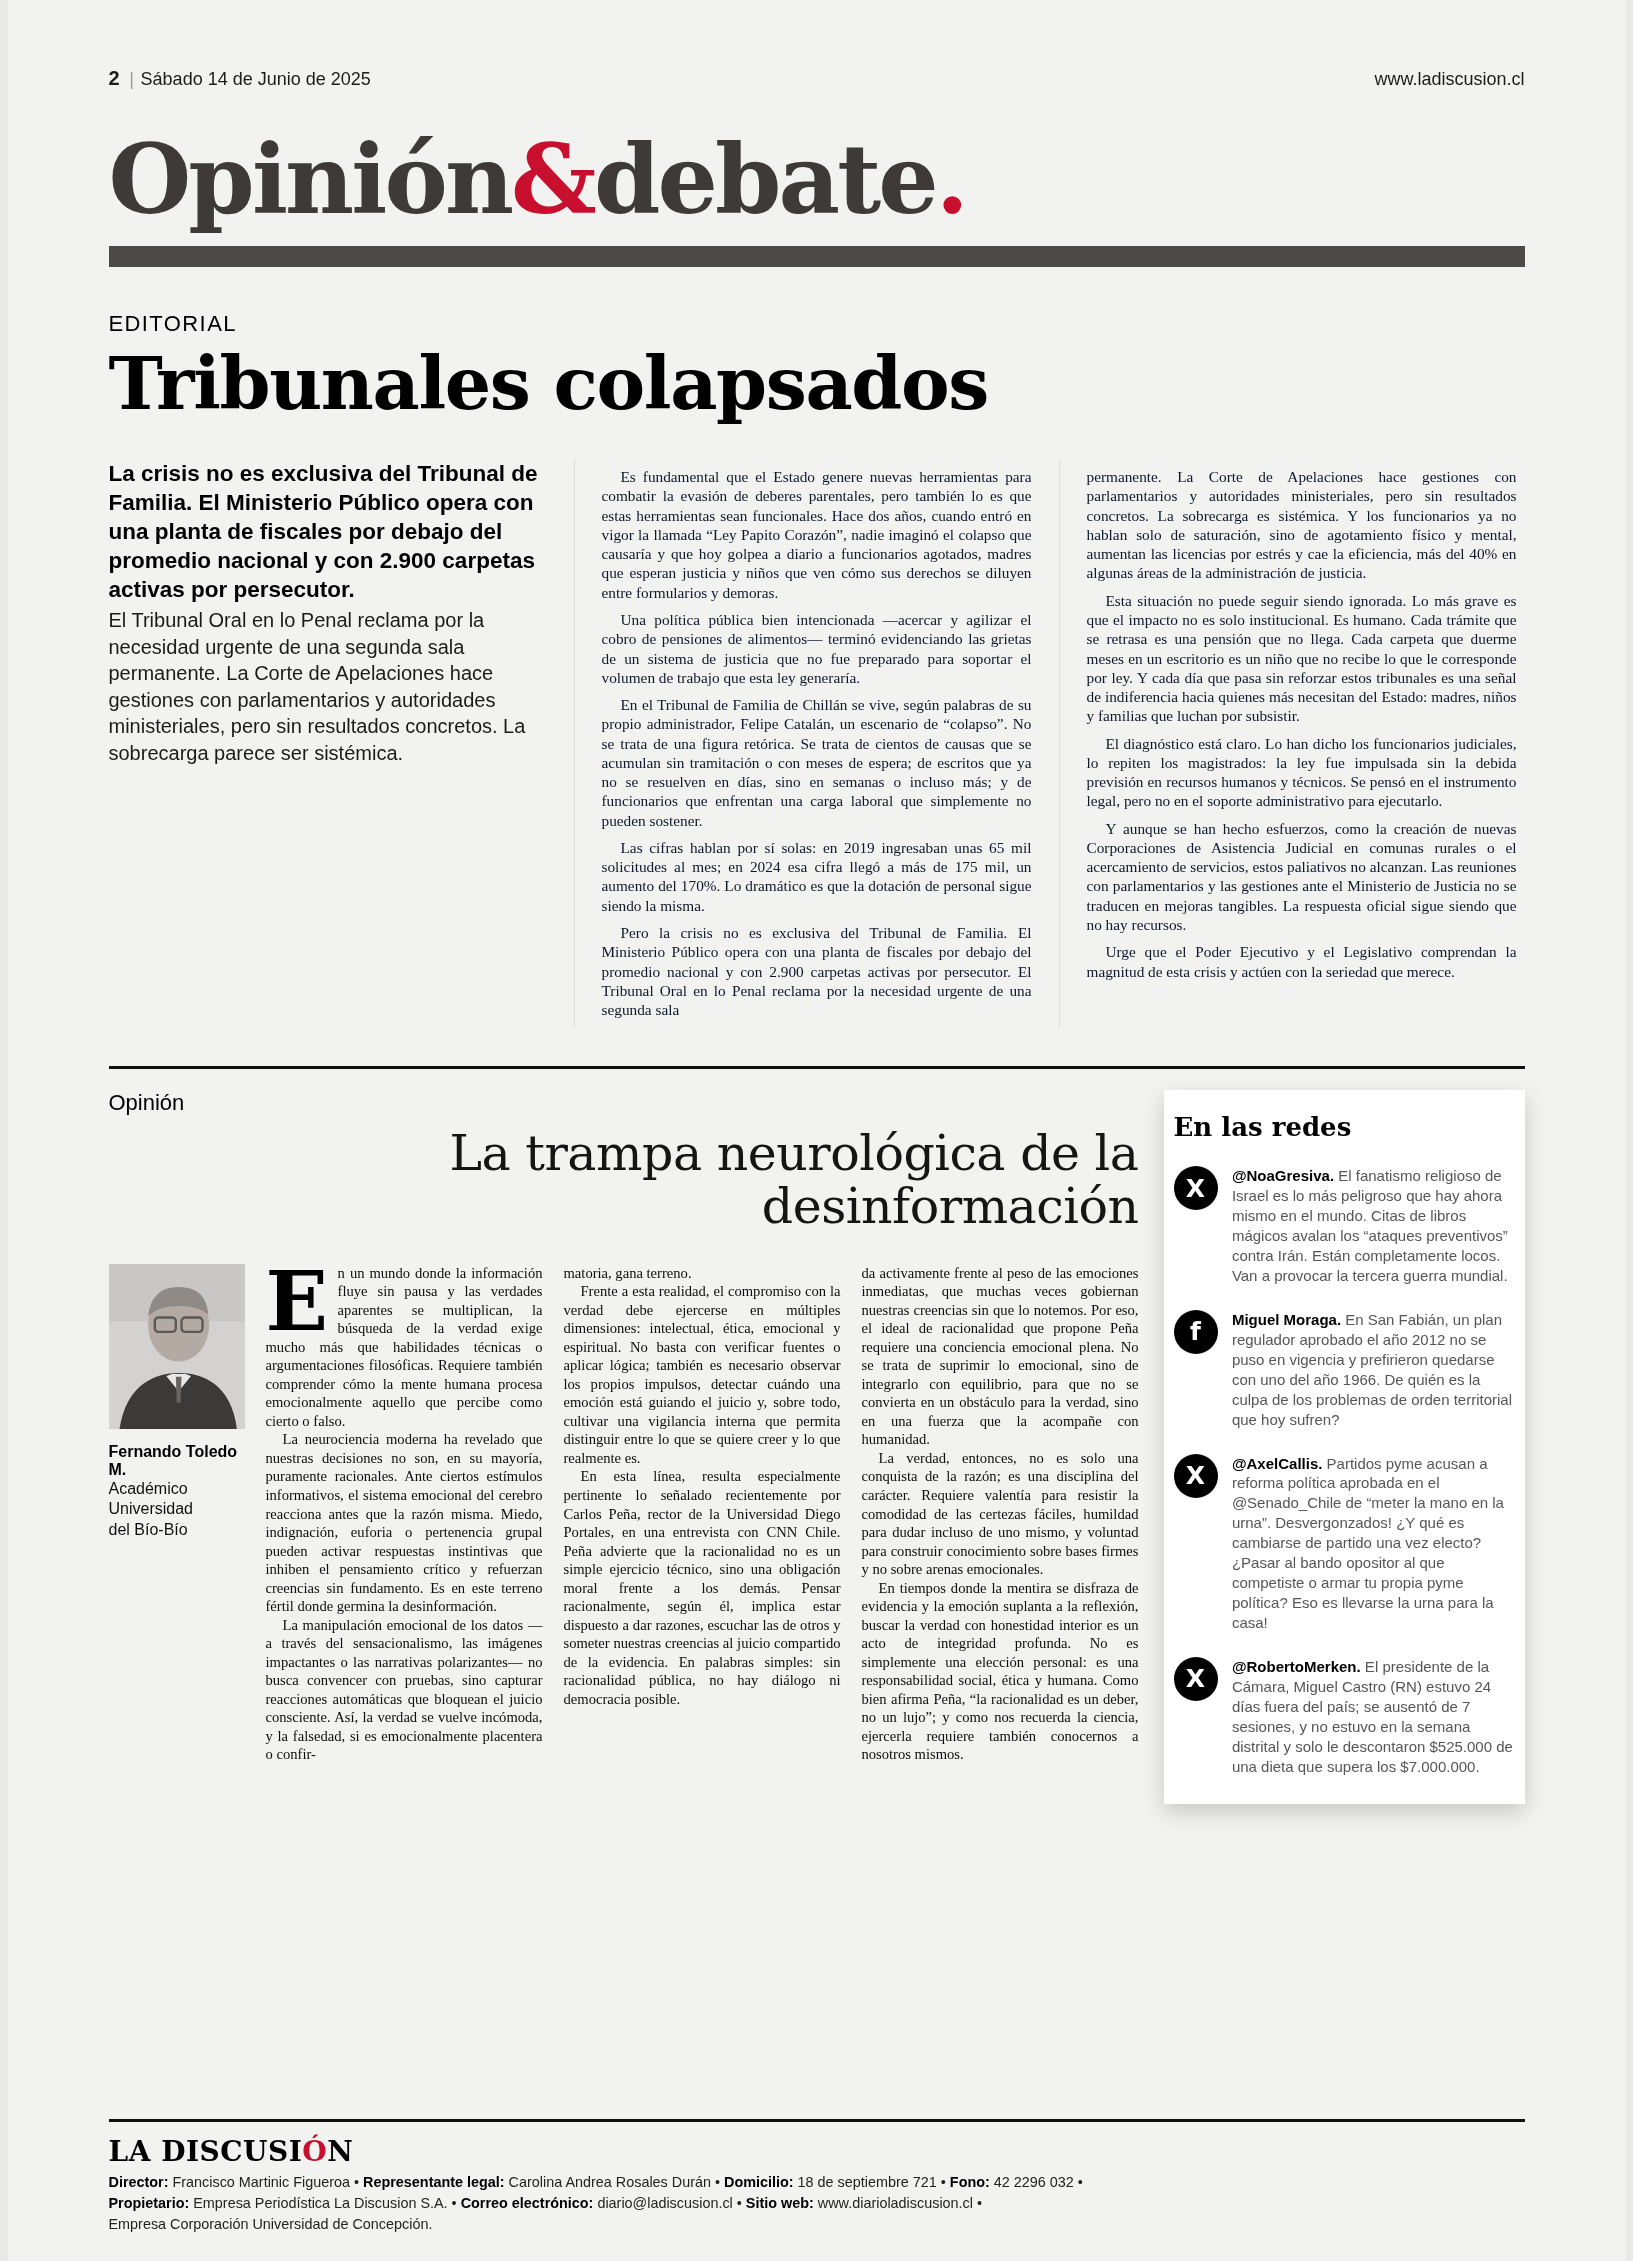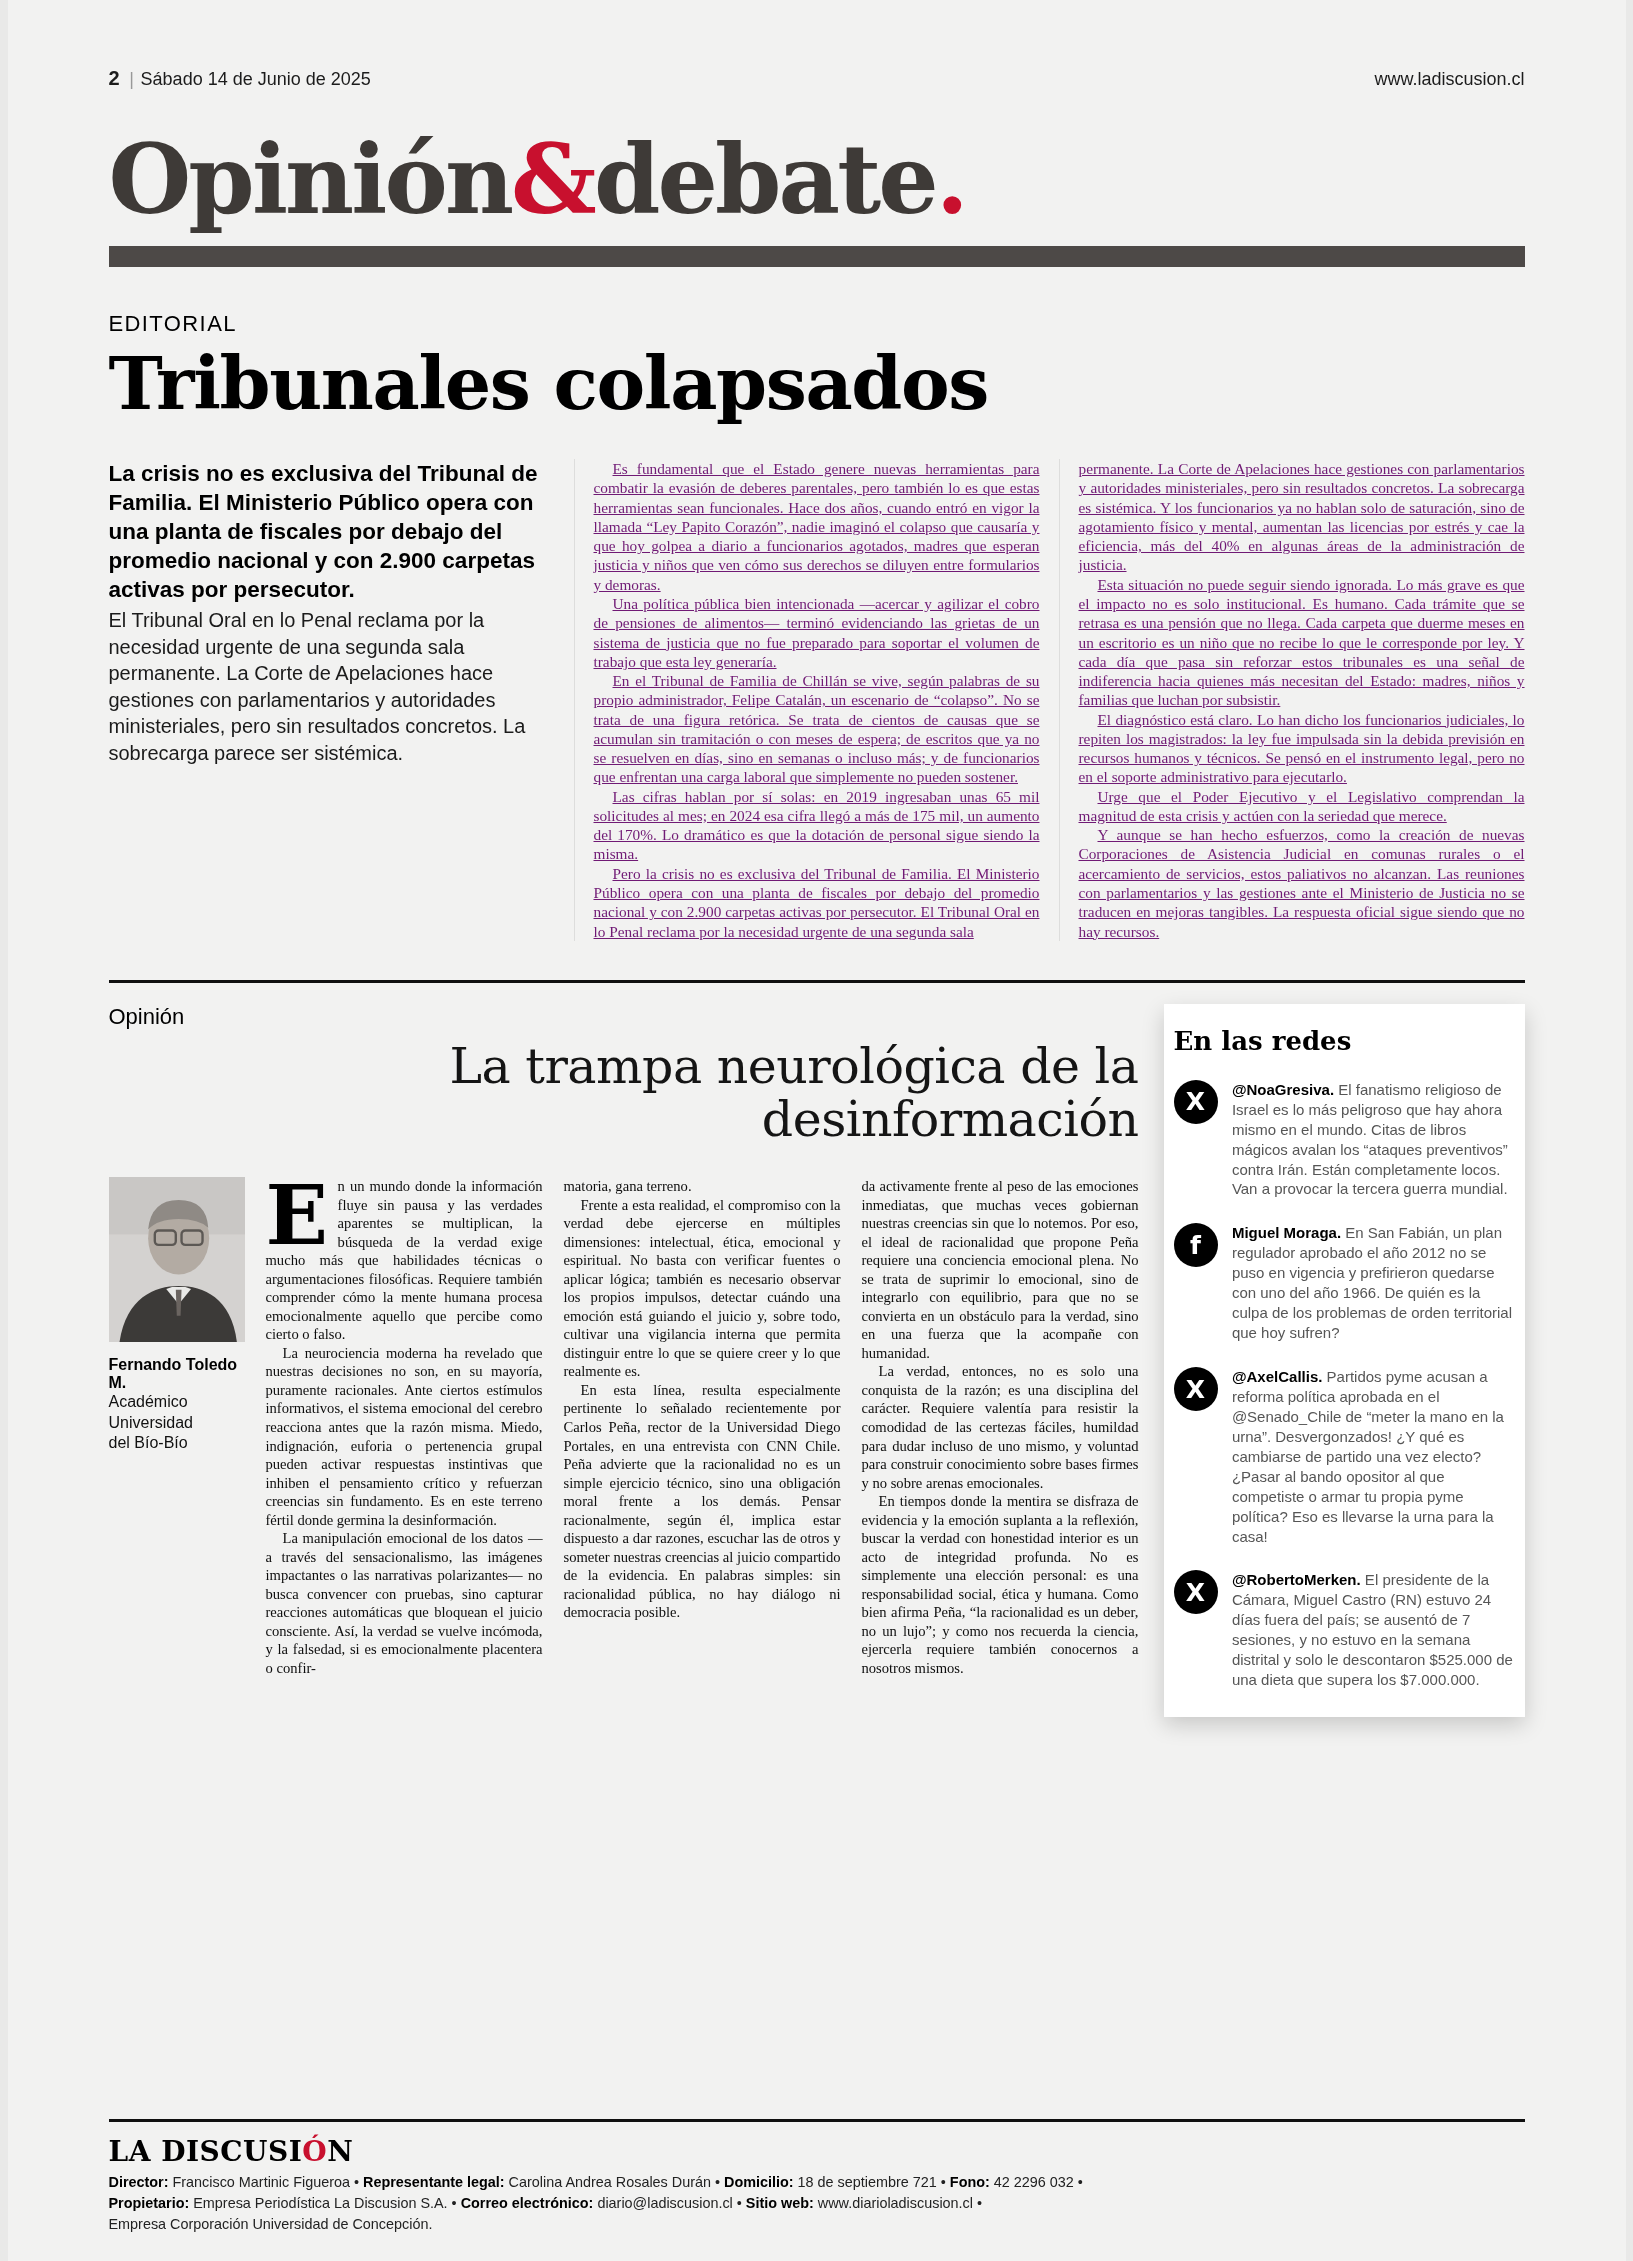--- a/index.html
+++ b/index.html
@@ -30,21 +30,21 @@
     font-family:"DejaVu Serif","Liberation Serif",serif; font-weight:700;
     font-size:73px; line-height:1.05; letter-spacing:-1.4px; color:#000; margin-top:8.6px;
   }
   .ed-cols{ display:flex; margin-top:37px; }
   .ed-col{ flex:1 1 0; min-width:0; }
   .ed-col + .ed-col{ border-left:1px solid #dddddc; margin-left:19px; padding-left:19px; }
   .lead-bold{ font-weight:700; font-size:22.5px; line-height:1.29; color:#000; }
   .lead-reg{ font-weight:400; font-size:20px; line-height:1.33; color:#1b1b1b; margin-top:2.9px; }
   .serif-body p{
     font-family:"Liberation Serif","DejaVu Serif",serif; font-size:15.3px; line-height:1.26;
-    text-align:justify; margin:0; text-indent:19px; color:#701a75;text-decoration:underline;
+    text-align:justify; margin:8px; text-indent:19px; color:#0f172a;
   }
   .serif-body p.cont{ text-indent:0; }
 
   .section-rule{ border:0; border-top:3.8px solid #101010; margin:39px 0 0; }
 
   
   .opinion-wrap{ display:flex; gap:25px; margin-top:21px; }
   .opinion-main{ flex:1 1 0; min-width:0; }
   .op-headline{
     font-family:"DejaVu Serif","Liberation Serif",serif; font-weight:400;
@@ -123,22 +123,22 @@
       <p>Es fundamental que el Estado genere nuevas herramientas para combatir la evasión de deberes parentales, pero también lo es que estas herramientas sean funcionales. Hace dos años, cuando entró en vigor la llamada “Ley Papito Corazón”, nadie imaginó el colapso que causaría y que hoy golpea a diario a funcionarios agotados, madres que esperan justicia y niños que ven cómo sus derechos se diluyen entre formularios y demoras.</p>
       <p>Una política pública bien intencionada —acercar y agilizar el cobro de pensiones de alimentos— terminó evidenciando las grietas de un sistema de justicia que no fue preparado para soportar el volumen de trabajo que esta ley generaría.</p>
       <p>En el Tribunal de Familia de Chillán se vive, según palabras de su propio administrador, Felipe Catalán, un escenario de “colapso”. No se trata de una figura retórica. Se trata de cientos de causas que se acumulan sin tramitación o con meses de espera; de escritos que ya no se resuelven en días, sino en semanas o incluso más; y de funcionarios que enfrentan una carga laboral que simplemente no pueden sostener.</p>
       <p>Las cifras hablan por sí solas: en 2019 ingresaban unas 65 mil solicitudes al mes; en 2024 esa cifra llegó a más de 175 mil, un aumento del 170%. Lo dramático es que la dotación de personal sigue siendo la misma.</p>
       <p>Pero la crisis no es exclusiva del Tribunal de Familia. El Ministerio Público opera con una planta de fiscales por debajo del promedio nacional y con 2.900 carpetas activas por persecutor. El Tribunal Oral en lo Penal reclama por la necesidad urgente de una segunda sala</p>
     </div>
     <div class="ed-col serif-body">
       <p class="cont">permanente. La Corte de Apelaciones hace gestiones con parlamentarios y autoridades ministeriales, pero sin resultados concretos. La sobrecarga es sistémica. Y los funcionarios ya no hablan solo de saturación, sino de agotamiento físico y mental, aumentan las licencias por estrés y cae la eficiencia, más del 40% en algunas áreas de la administración de justicia.</p>
       <p>Esta situación no puede seguir siendo ignorada. Lo más grave es que el impacto no es solo institucional. Es humano. Cada trámite que se retrasa es una pensión que no llega. Cada carpeta que duerme meses en un escritorio es un niño que no recibe lo que le corresponde por ley. Y cada día que pasa sin reforzar estos tribunales es una señal de indiferencia hacia quienes más necesitan del Estado: madres, niños y familias que luchan por subsistir.</p>
       <p>El diagnóstico está claro. Lo han dicho los funcionarios judiciales, lo repiten los magistrados: la ley fue impulsada sin la debida previsión en recursos humanos y técnicos. Se pensó en el instrumento legal, pero no en el soporte administrativo para ejecutarlo.</p>
+      <p>Y aunque se han hecho esfuerzos, como la creación de nuevas Corporaciones de Asistencia Judicial en comunas rurales o el acercamiento de servicios, estos paliativos no alcanzan. Las reuniones con parlamentarios y las gestiones ante el Ministerio de Justicia no se traducen en mejoras tangibles. La respuesta oficial sigue siendo que no hay recursos.</p>
       <p>Urge que el Poder Ejecutivo y el Legislativo comprendan la magnitud de esta crisis y actúen con la seriedad que merece.</p>
-      <p>Y aunque se han hecho esfuerzos, como la creación de nuevas Corporaciones de Asistencia Judicial en comunas rurales o el acercamiento de servicios, estos paliativos no alcanzan. Las reuniones con parlamentarios y las gestiones ante el Ministerio de Justicia no se traducen en mejoras tangibles. La respuesta oficial sigue siendo que no hay recursos.</p>
     </div>
   </div>
 
   <hr class="section-rule">
 
   <div class="opinion-wrap">
     <div class="opinion-main">
       <div class="kicker" style="margin-top:0; letter-spacing:0;">Opinión</div>
       <h2 class="op-headline" style="margin-bottom:0;">La trampa neurológica de la desinformación</h2>
 

